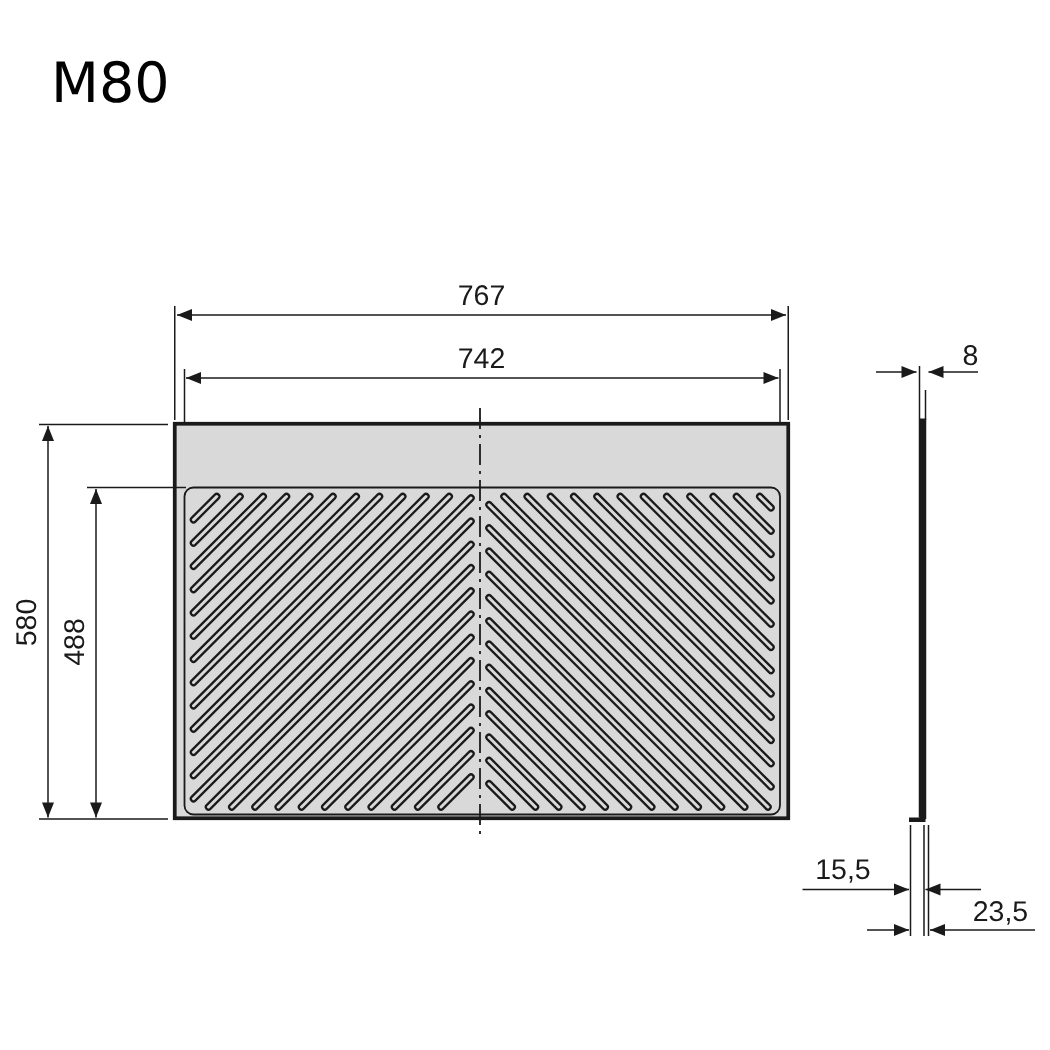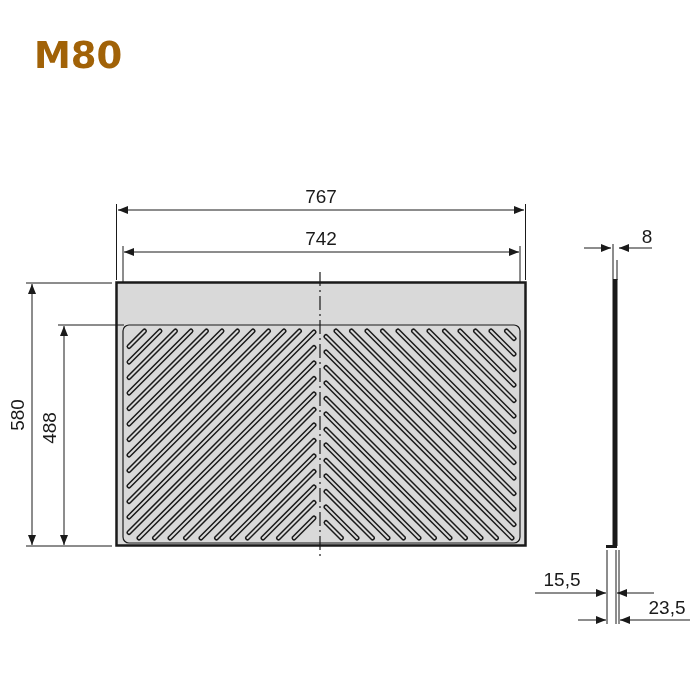--- a/index.html
+++ b/index.html
@@ -1,17 +1,17 @@
 <!DOCTYPE html>
 <html><head>
 <meta charset="utf-8">
 <style>
   html, body { margin: 0; padding: 0; background: #ffffff; }
   body { width: 700px; height: 700px; position: relative; overflow: hidden; font-family: "Liberation Sans", sans-serif; }
-  .title { position: absolute; left: 34px; top: 34px; font-family: "DejaVu Sans", sans-serif; font-weight: bold; font-size: 37px; color: #a16207; letter-spacing: 0px; }
+  .title { position: absolute; left: 34px; top: 34px; font-family: "DejaVu Sans", sans-serif; font-weight: normal; font-size: 37px; color: #000000; letter-spacing: 0px; }
   svg { position: absolute; left: 0; top: 0; }
   .dim { font-family: "Liberation Sans", sans-serif; font-size: 19px; fill: #1a1a1a; }
 </style>
 </head>
 <body>
 
 <div class="title">M80</div>
 
 <svg width="700" height="700" viewBox="0 0 700 700">
   <defs>

